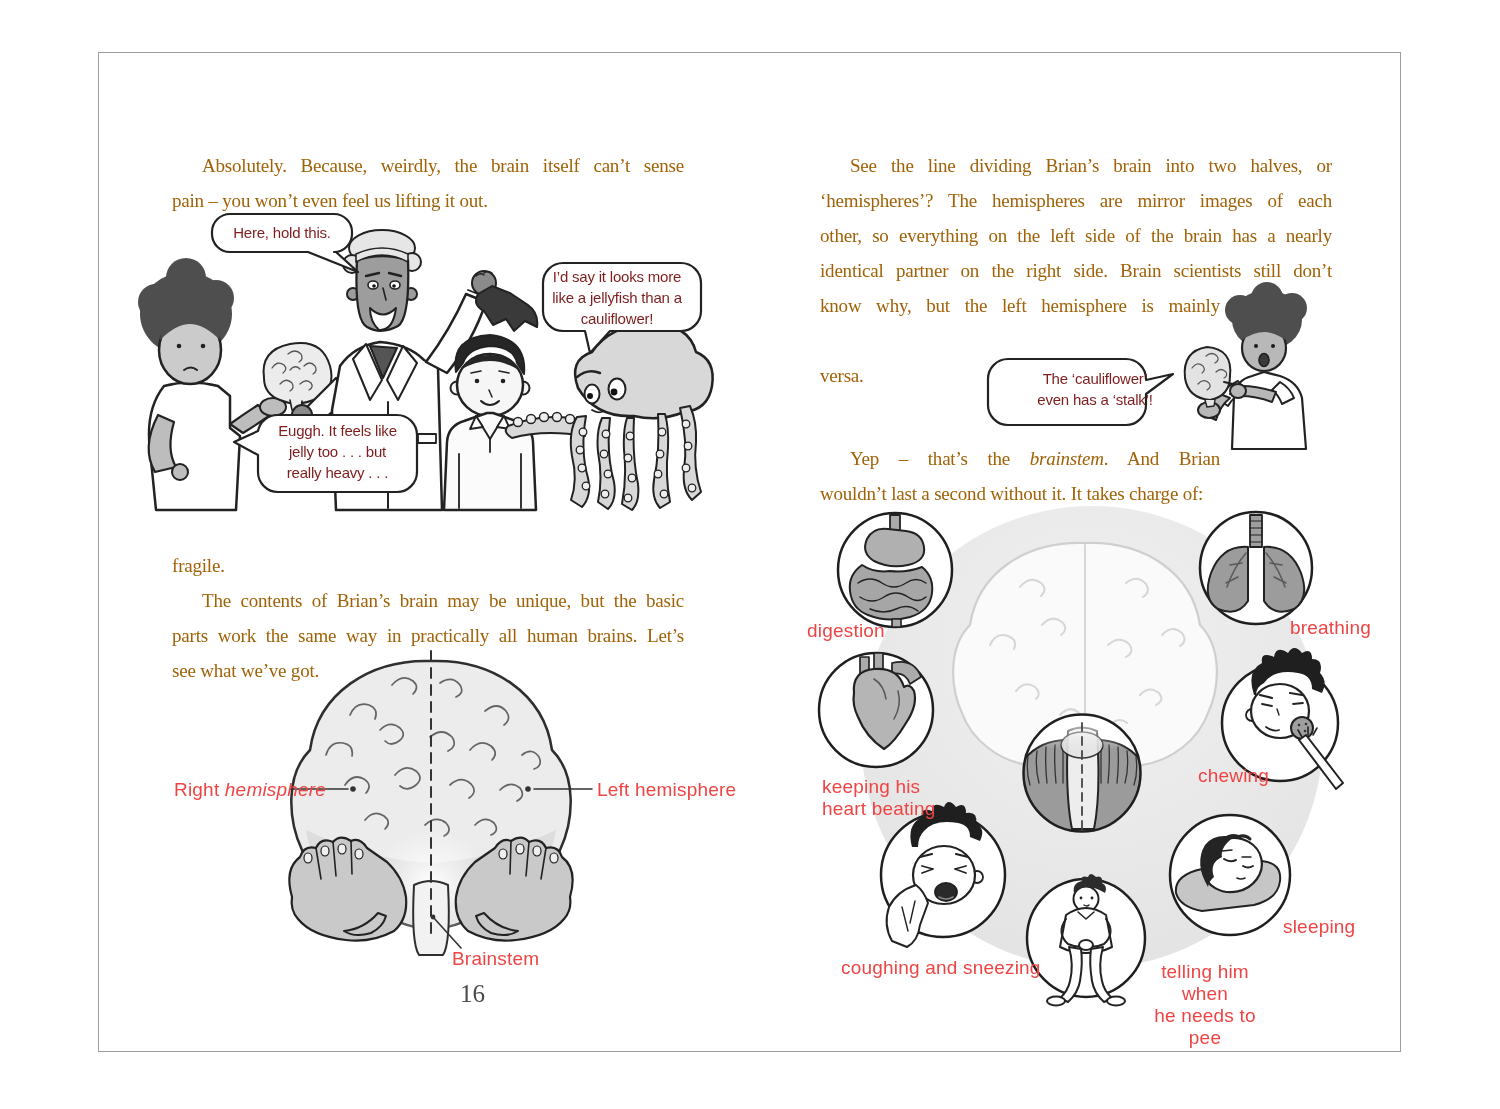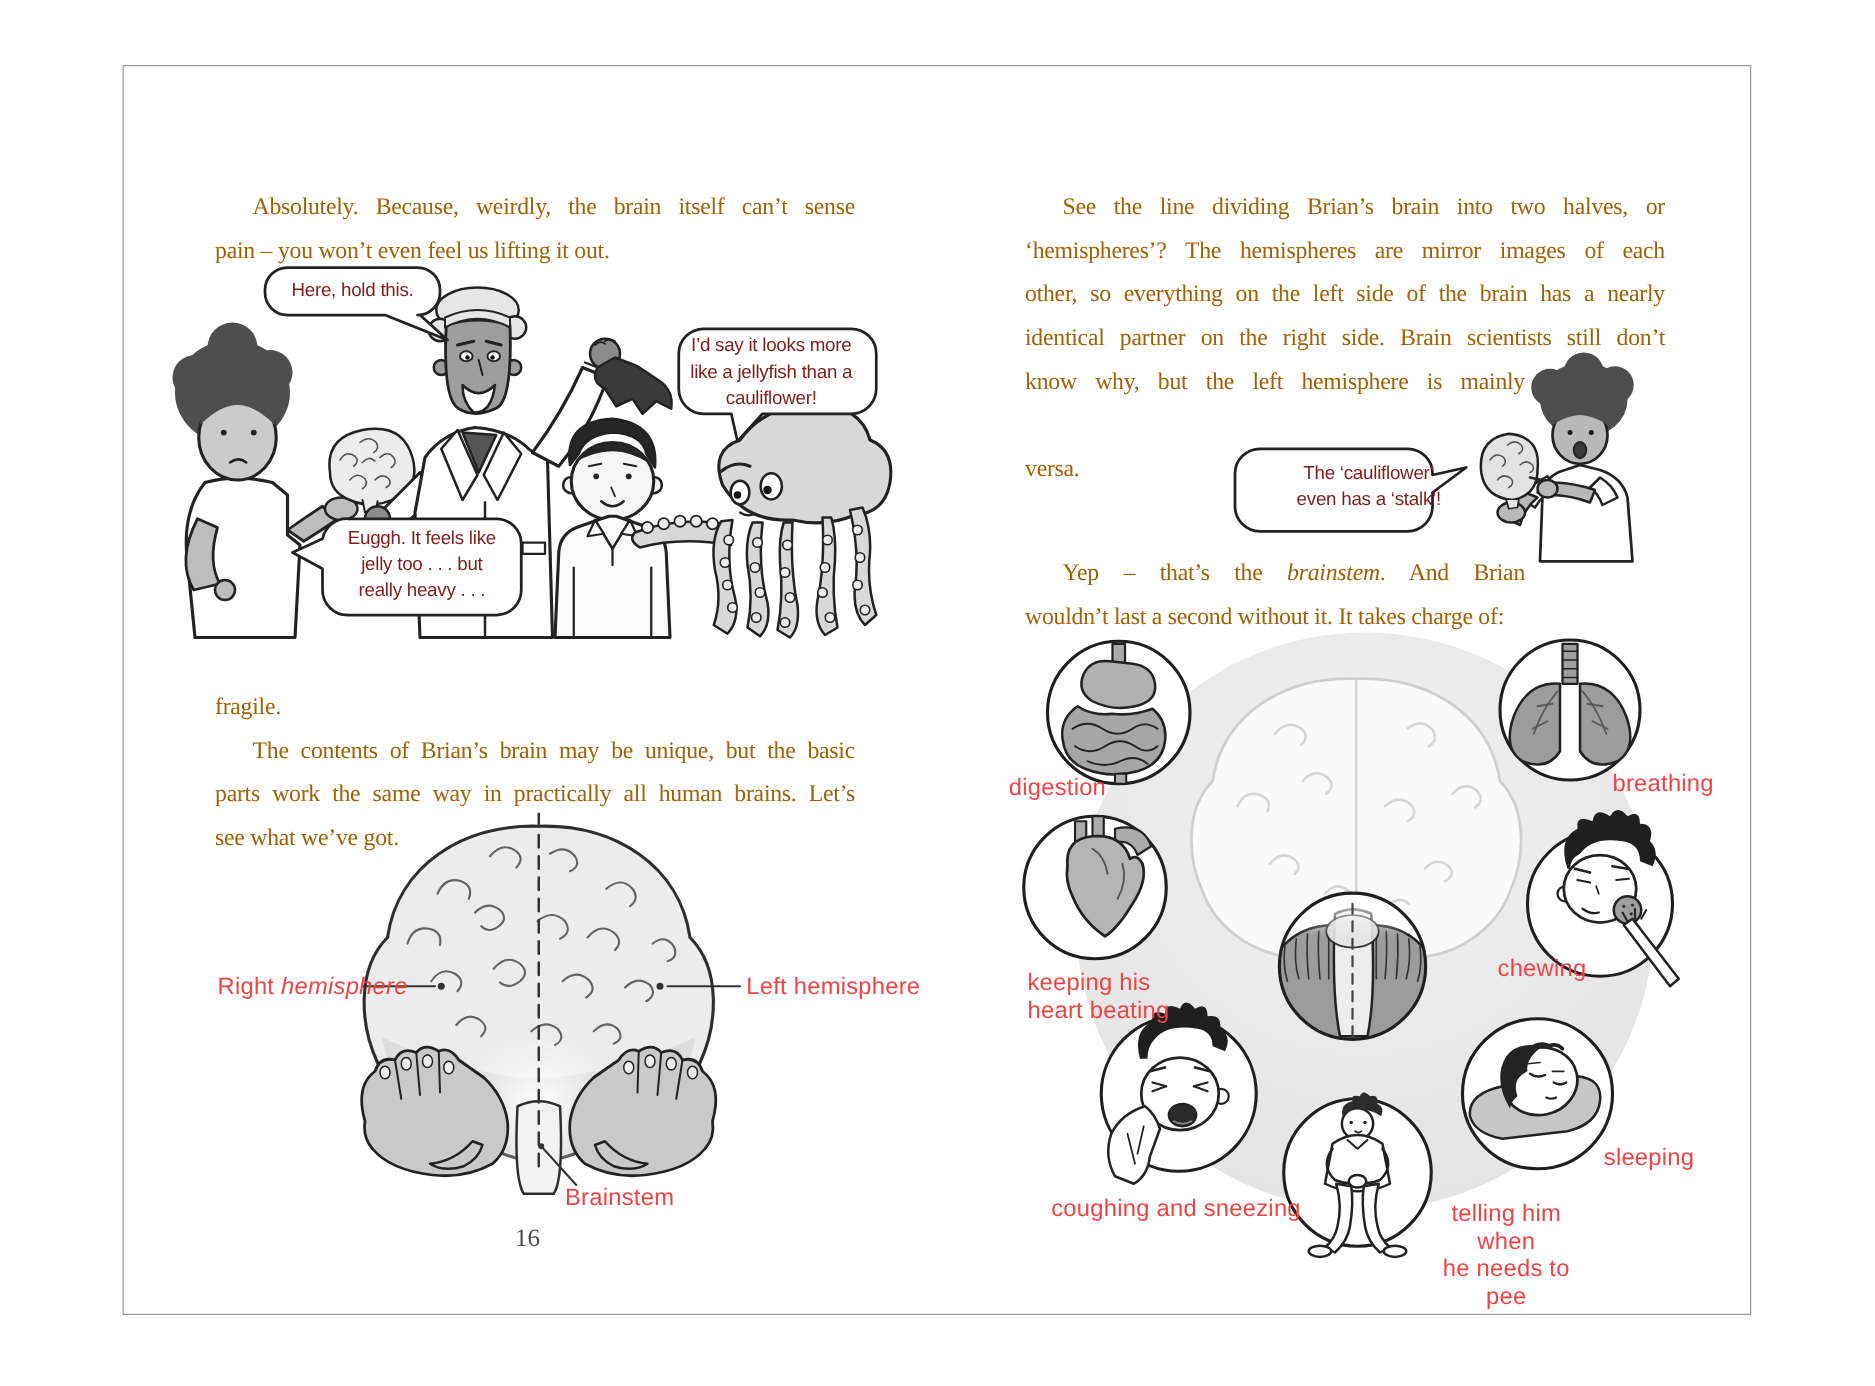--- a/index.html
+++ b/index.html
@@ -5,21 +5,21 @@
   html,body{margin:0;padding:0;background:#fff;}
   .screen{position:relative;width:1500px;height:1109px;background:#fff;overflow:hidden;font-family:"Liberation Sans",sans-serif;}
   .sheet{position:absolute;left:98px;top:52px;width:1301px;height:998px;border:1px solid #9c9c9c;background:#fff;}
   .tl{position:absolute;width:512px;font-family:"Liberation Serif",serif;font-size:19px;line-height:35px;color:#a16207;letter-spacing:-0.2px;text-align:justify;text-align-last:justify;box-sizing:border-box;white-space:normal;}
   .tl.last{text-align:left;text-align-last:left;}
   .tl.ind{padding-left:30px;}
   .tl.narrow{width:400px;}
   .bub{position:absolute;font-family:"Liberation Sans",sans-serif;font-size:15px;line-height:21px;color:#7f1d1d;text-align:center;letter-spacing:-0.2px;}
   .lab{position:absolute;font-family:"Liberation Sans",sans-serif;font-size:19px;line-height:22px;color:#ef4444;letter-spacing:0.2px;}
   .lab.ctr{text-align:center;}
-  .pagenum{position:absolute;font-family:"Liberation Serif",serif;font-size:20px;color:#4a4a4a;}
+  .pagenum{position:absolute;font-family:"Liberation Serif",serif;font-size:25px;color:#4a4a4a;margin-left:48px;}
   .ital{font-style:italic;}
   svg{position:absolute;overflow:visible;}
 </style>
 </head>
 <body>
 
 <div class="screen">
   <div class="sheet"></div>
 
   <div class="tl ind" style="left:172px;top:148px;">Absolutely. Because, weirdly, the brain itself can’t sense</div>

